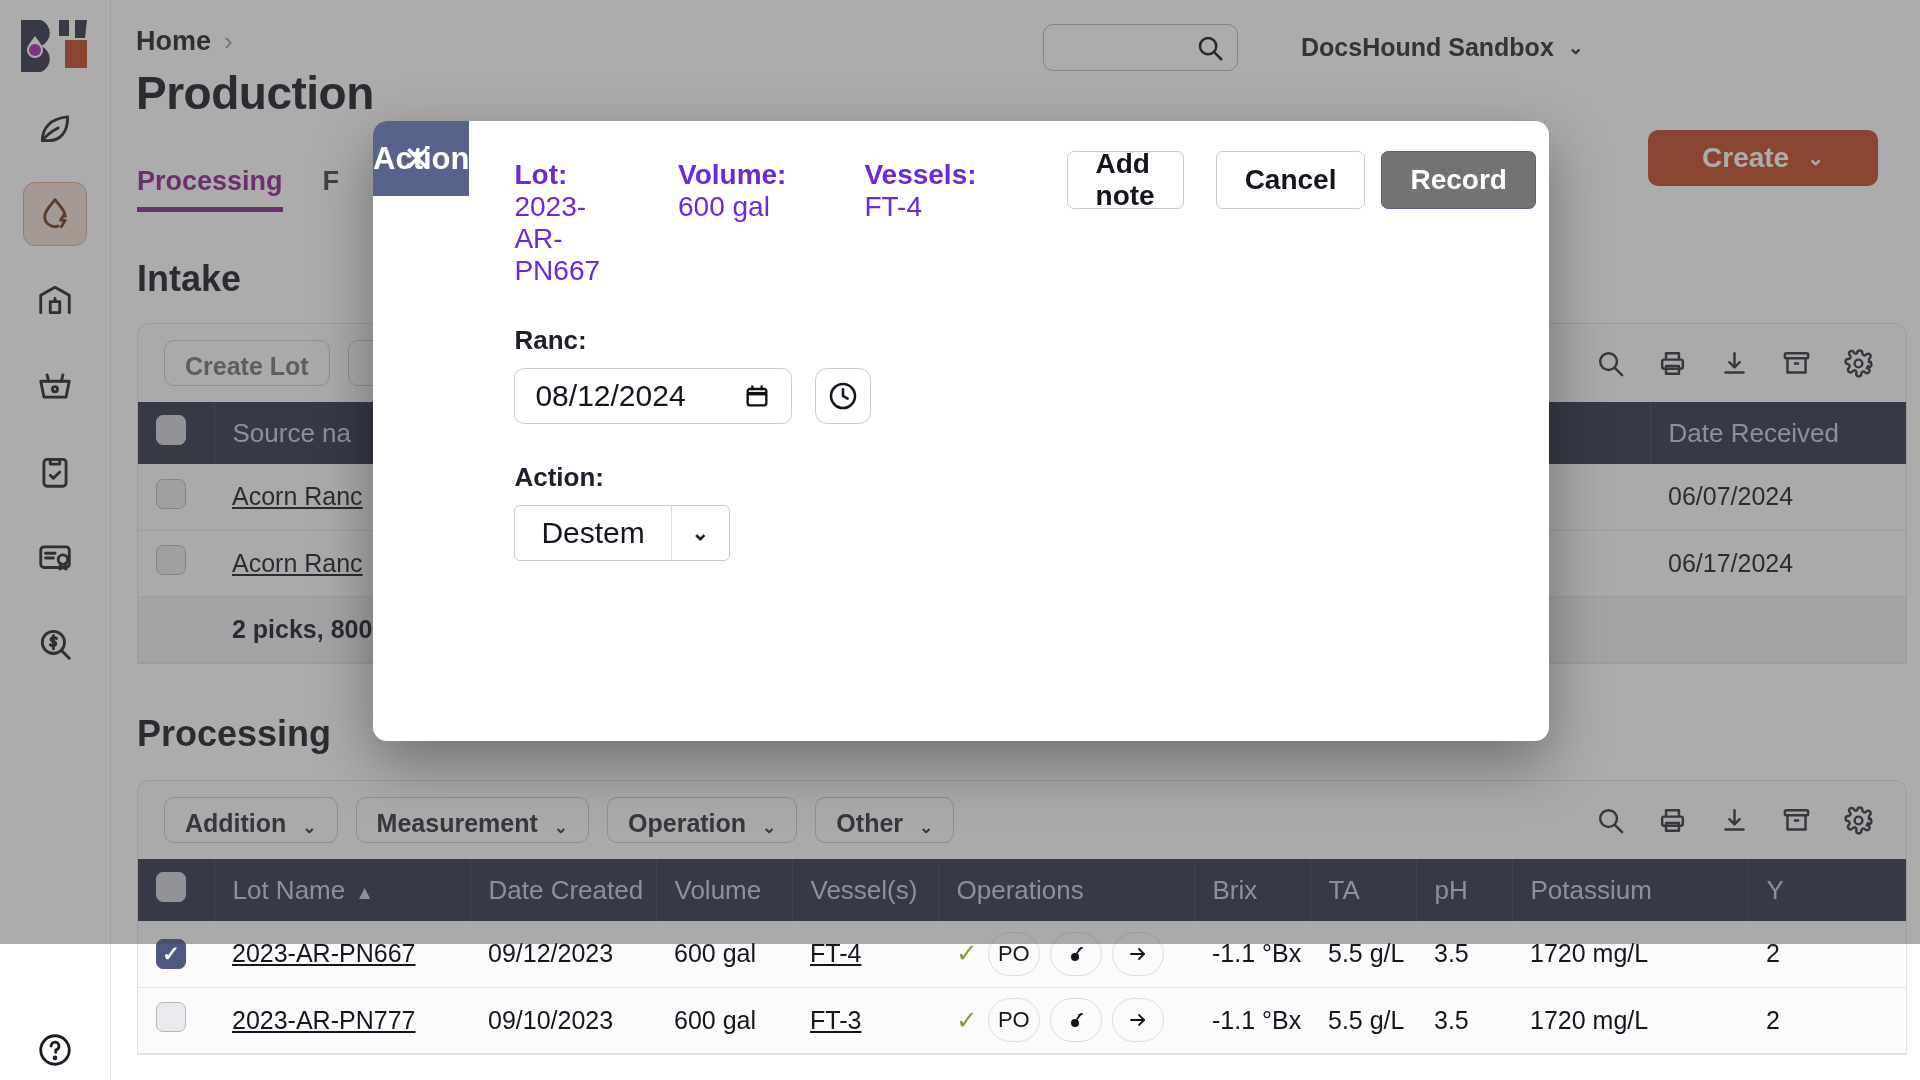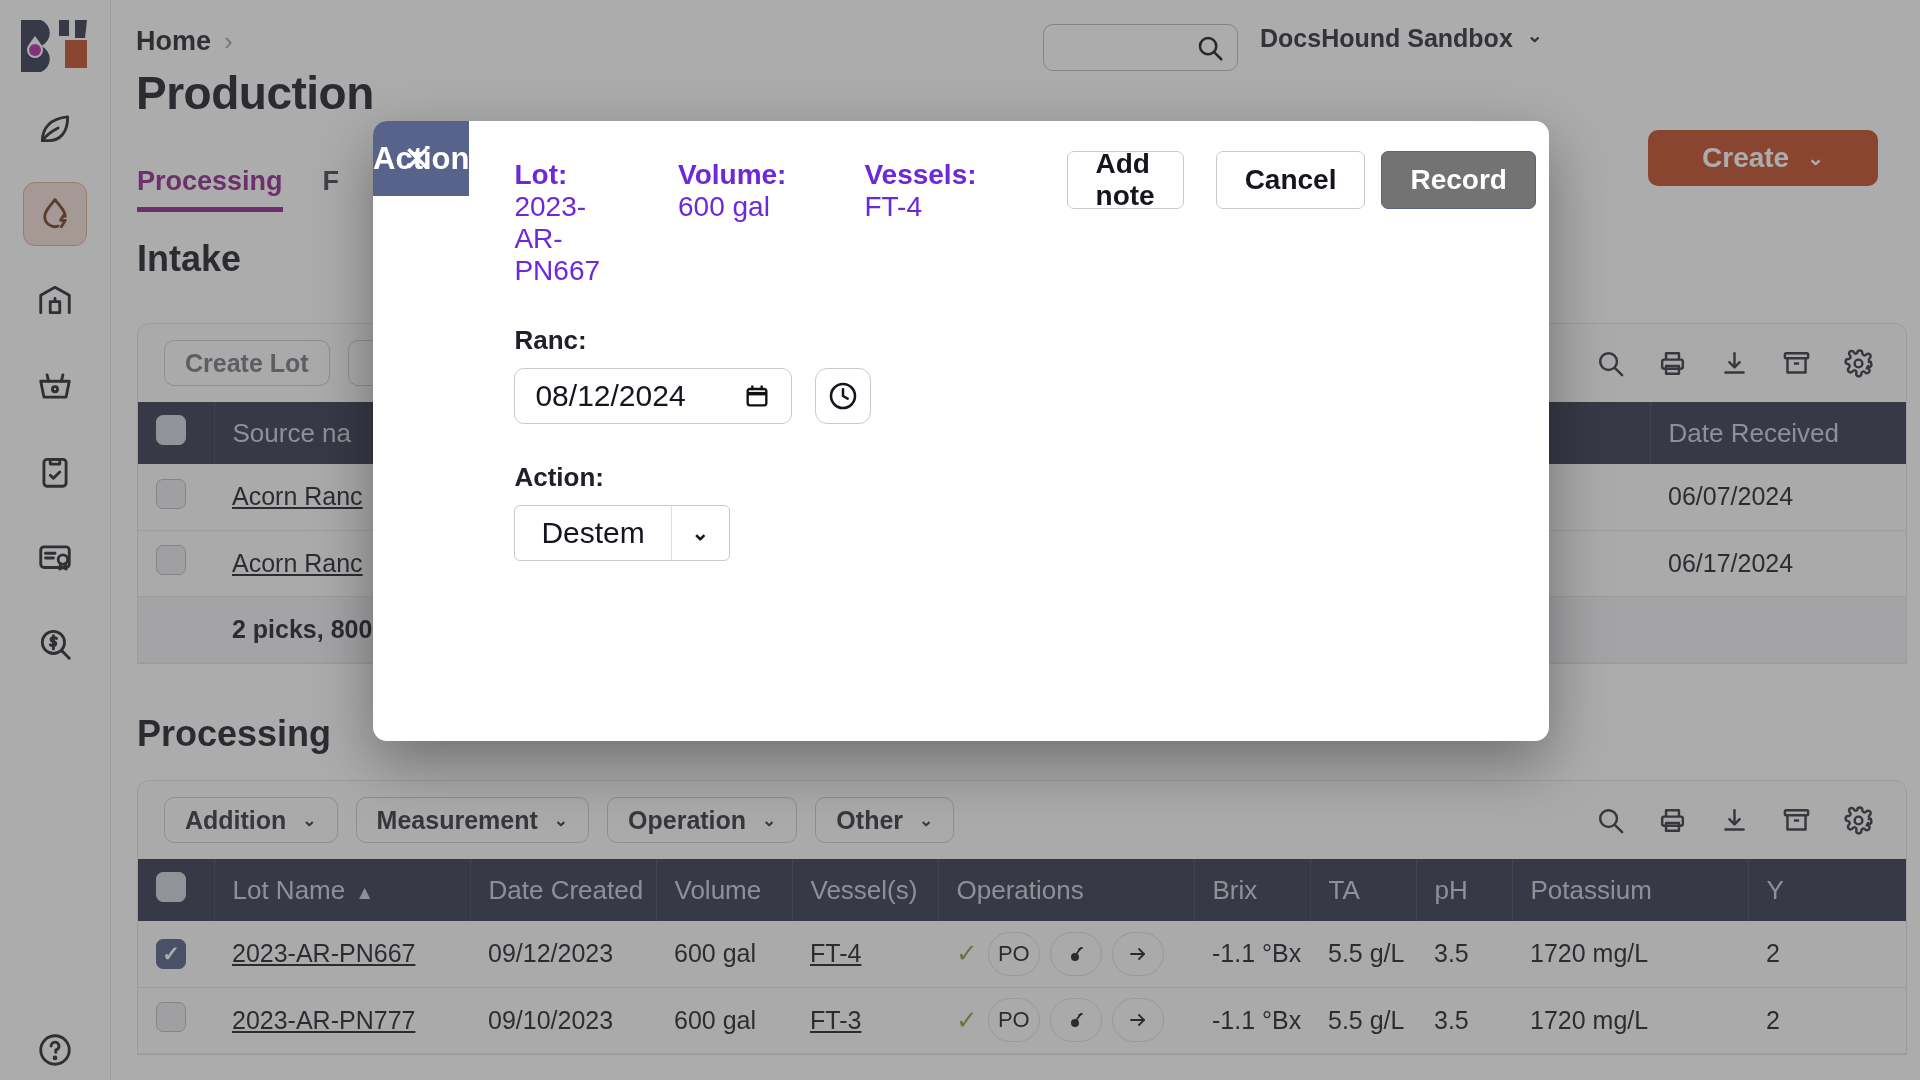--- a/index.html
+++ b/index.html
@@ -2,21 +2,21 @@
 <html><head>
 <meta charset="utf-8">
 <style>
   * { box-sizing: border-box; margin: 0; padding: 0; }
   html, body {
     width: 1920px; height: 1080px;
     font-family: "Liberation Sans", sans-serif;
     overflow: hidden;
     background: #ffffff;
   }
-  #root { position: relative; width: 1920px; height: 1080px; }
+  #root { position: relative; width: 1920px; height: 944px; }
 
   
   #app-layer { position: absolute; inset: 0; }
   #dim { position: absolute; inset: 0; background: rgba(70,70,70,0.45); z-index: 40; pointer-events: none; }
 
   
   #sidebar {
     position: absolute; left: 0; top: 0; width: 111px; height: 1080px;
     background: #ffffff; border-right: 1px solid #e3e3e6;
     display: flex; flex-direction: column; align-items: center;
@@ -39,22 +39,22 @@
     display: flex; align-items: center; gap: 13px;
   }
   #breadcrumb .chev { color: #9a9aa4; font-weight: 400; font-size: 26px; }
   #search-box {
     position: absolute; left: 932px; top: 24px; width: 195px; height: 47px;
     border: 1px solid #b9b9c0; border-radius: 10px; background: transparent;
     display: flex; align-items: center; justify-content: flex-end; padding-right: 12px;
   }
   #search-box svg { width: 30px; height: 30px; }
   #account {
-    position: absolute; left: 1149px; top: 24px; height: 47px;
-    display: flex; align-items: flex-start; gap: 14px;
+    position: absolute; left: 1190px; top: 24px; height: 47px;
+    display: flex; align-items: center; gap: 14px;
     font-size: 25px; font-weight: 700; color: #23232e;
   }
   #account .chev { font-size: 19px; font-weight: 700; }
 
   
   #page { position: absolute; left: 111px; top: 58px; right: 0; bottom: 0; }
   #page-title { position: absolute; left: 25px; top: 8px; font-size: 46px; font-weight: 700; color: #141420; letter-spacing: -0.5px; }
   #tabs { position: absolute; left: 26px; top: 108px; display: flex; gap: 40px; }
   .tab { font-size: 27px; font-weight: 700; color: #3b3b47; padding-bottom: 10px; }
   .tab.active { color: #8a1f8a; border-bottom: 5px solid #8a1f8a; }
@@ -69,22 +69,22 @@
   .section-title { font-size: 36px; font-weight: 700; color: #141420; }
 
   .panel {
     background: #fbfbfc; border: 1px solid #e2e2e7; border-radius: 12px 12px 0 0;
     overflow: hidden;
   }
   .panel-toolbar {
     height: 78px; display: flex; align-items: center; padding: 0 26px; gap: 18px;
   }
   .filter-chip {
-    height: 46px; padding: 13px 20px; border: 1px solid #c8c8d0; border-radius: 10px;
-    display: flex; align-items: center; gap: 16px;
+    height: 46px; padding: 4px 20px; border: 1px solid #c8c8d0; border-radius: 10px;
+    display: flex; align-items: flex-end; gap: 16px;
     font-size: 25px; font-weight: 700; color: #2a2a36; background: transparent;
   }
   .filter-chip .chev { font-size: 17px; font-weight: 700; }
   .toolbar-spacer { flex: 1 1 auto; }
   .tool-icon { width: 44px; height: 44px; display: flex; align-items: center; justify-content: center; color: #2a2a36; }
   .tool-icon svg { width: 31px; height: 31px; }
 
   table.grid { width: 100%; border-collapse: collapse; table-layout: fixed; }
   table.grid thead th {
     background: #2b2f45; color: #c9ccd8; font-size: 26px; font-weight: 400;
@@ -279,21 +279,21 @@
       <div id="tabs">
         <div class="tab active">Processing</div>
         <div class="tab">F</div>
       </div>
 
       <div id="create-btn">
         <span>Create</span>
         <span class="chev">⌄</span>
       </div>
 
-      <div class="section-title" style="position:absolute; left:26px; top:180px;">Intake</div>
+      <div class="section-title" style="position:absolute; left:26px; top:200px;">Intake</div>
 
       <div class="panel" style="position:absolute; left:26px; top:265px; width:1770px;">
         <div class="panel-toolbar">
           <div class="filter-chip" style="color:#6f6f7a;">
             <span>Create Lot</span>
           </div>
           <div class="filter-chip" style="width:64px;"></div>
           <div class="toolbar-spacer"></div>
           <div class="tool-icon">
             <svg viewBox="0 0 24 24" fill="none" stroke="currentColor" stroke-width="1.9" stroke-linecap="round">

